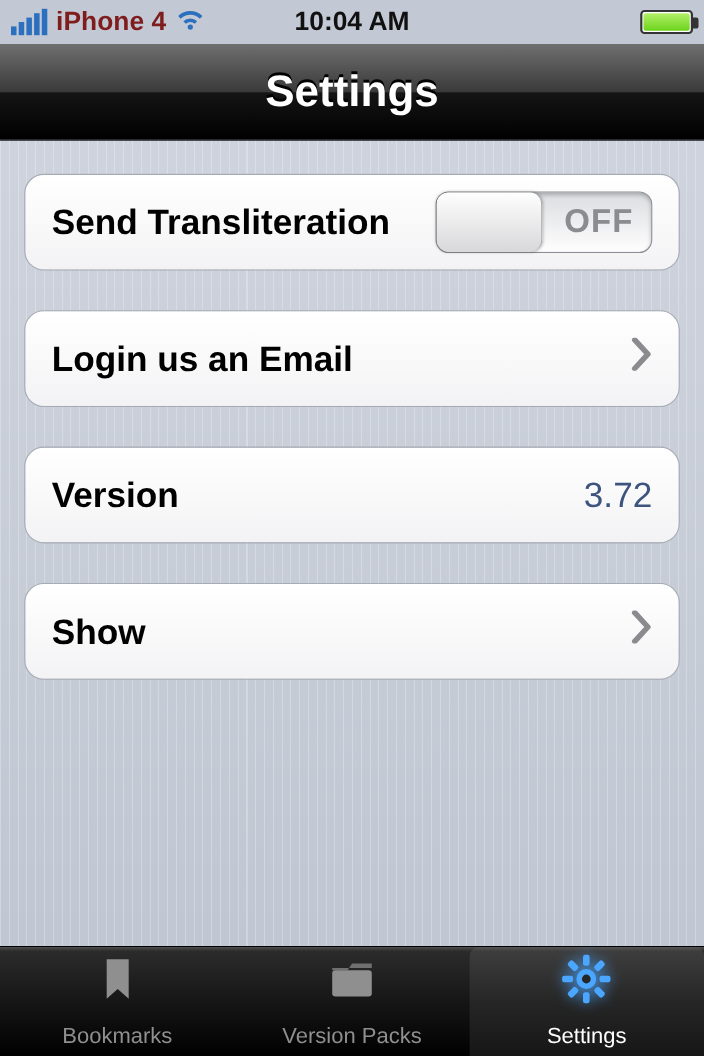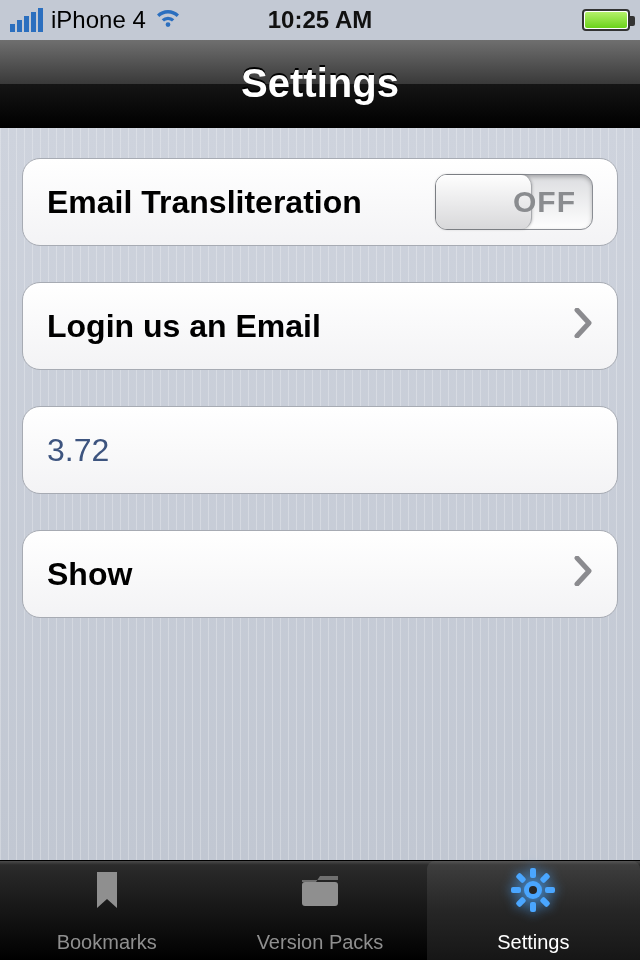--- a/index.html
+++ b/index.html
@@ -24,21 +24,21 @@
     color: #333;
   }
   .status-left, .status-right { display: flex; align-items: center; gap: 8px; }
   .signal-bars { display: flex; align-items: flex-end; gap: 2px; }
   .signal-bars span { width: 5px; background: #2b6fbf; display: block; }
   .signal-bars span:nth-child(1){height:8px}
   .signal-bars span:nth-child(2){height:12px}
   .signal-bars span:nth-child(3){height:16px}
   .signal-bars span:nth-child(4){height:20px}
   .signal-bars span:nth-child(5){height:24px}
-  .carrier { color:#000000; font-weight:400; }
+  .carrier { color:#7f1d1d; font-weight:700; }
   .wifi { color:#2b6fbf; font-size:26px; }
   .clock { position:absolute; left:50%; transform:translateX(-50%); color:#111; }
   .battery {
     width: 48px; height: 22px; border: 2px solid #333; border-radius: 4px;
     position: relative; background: #fff;
   }
   .battery::after {
     content:""; position:absolute; right:-7px; top:5px; width:5px; height:10px;
     background:#333; border-radius:0 2px 2px 0;
   }
@@ -80,21 +80,21 @@
   .chevron { color:#8b8b8f; font-size:34px; font-weight:700; }
 
   .section-header {
     font-size:30px; font-weight:700; color:#59607c;
     text-shadow: 0 1px 0 rgba(255,255,255,.8);
     margin: 14px 0 16px 10px;
   }
 
   
   .toggle {
-    width: 158px; height: 56px; border-radius: 12px;
+    width: 197px; height: 56px; border-radius: 12px;
     border:1px solid #8a8d93;
     background: linear-gradient(#dcdde0,#fefefe);
     position:relative; display:flex; align-items:center;
     box-shadow: inset 0 2px 4px rgba(0,0,0,.25);
   }
   .toggle-knob {
     width: 96px; height: 54px; border-radius: 11px;
     background: linear-gradient(#fefefe 0%,#d8d8da 100%);
     border-right:1px solid #a7a9ad;
     box-shadow: 0 0 3px rgba(0,0,0,.3), inset 0 1px 0 #fff;
@@ -136,52 +136,53 @@
         <span></span>
         <span></span>
     </span>
     <span class="carrier">iPhone 4</span>
     <span class="wifi">
       <svg width="28" height="22" viewBox="0 0 28 22">
           <path d="M14 20a2.4 2.4 0 1 0 0-4.8 2.4 2.4 0 0 0 0 4.8zm-6.3-7.7a9 9 0 0 1 12.6 0l-2.3 2.3a5.7 5.7 0 0 0-8 0zM3 7.6a15.5 15.5 0 0 1 22 0L22.7 10a12.3 12.3 0 0 0-17.4 0z" fill="#2b6fbf"></path>
         </svg>
     </span>
   </div>
-  <div class="clock">10:25 AM</div>
+  <div class="clock">10:04 AM</div>
   <div class="status-right">
     <div class="battery">
         <div class="battery-fill"></div>
       </div>
   </div>
 </div>
 
 <div class="nav-bar">
   <div class="nav-title">Settings</div>
 </div>
 
 <div class="content">
 
   <div class="cell">
-    <span class="cell-label">Email Transliteration</span>
+    <span class="cell-label">Send Transliteration</span>
     <div class="toggle">
       <div class="toggle-knob"></div>
       <span class="toggle-text">OFF</span>
     </div>
   </div>
 
   <div class="cell">
     <span class="cell-label">Login us an Email</span>
     <span class="chevron">
       <svg width="20" height="30" viewBox="0 0 20 30">
           <path d="M4 2l12 13L4 28" stroke="#8b8b8f" stroke-width="5" fill="none" stroke-linecap="round" stroke-linejoin="round"></path>
         </svg>
     </span>
   </div>
 
   <div class="cell">
+    <span class="cell-label">Version</span>
     <span class="cell-value">3.72</span>
   </div>
 
 
   <div class="cell" style="margin-bottom:0">
     <span class="cell-label">Show</span>
     <span class="chevron">
       <svg width="20" height="30" viewBox="0 0 20 30">
           <path d="M4 2l12 13L4 28" stroke="#8b8b8f" stroke-width="5" fill="none" stroke-linecap="round" stroke-linejoin="round"></path>
         </svg>

